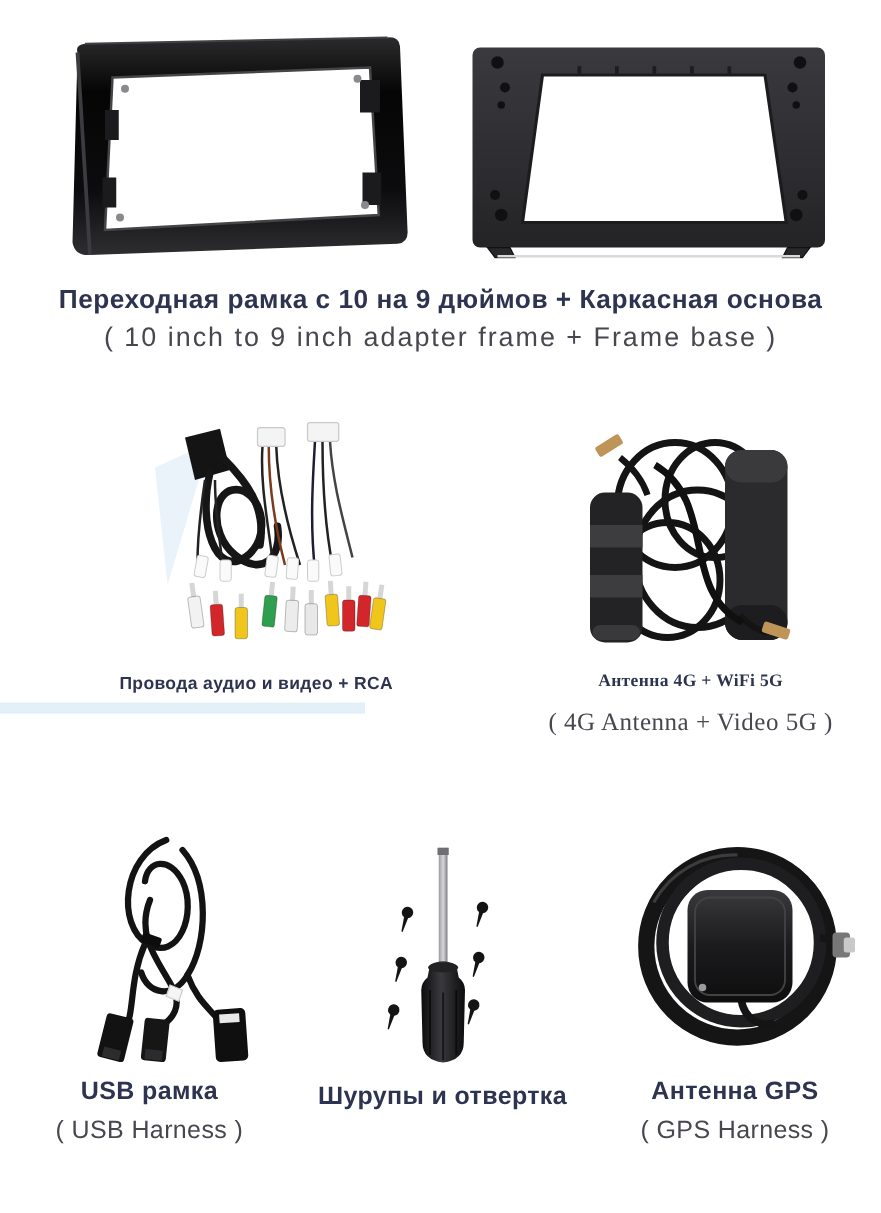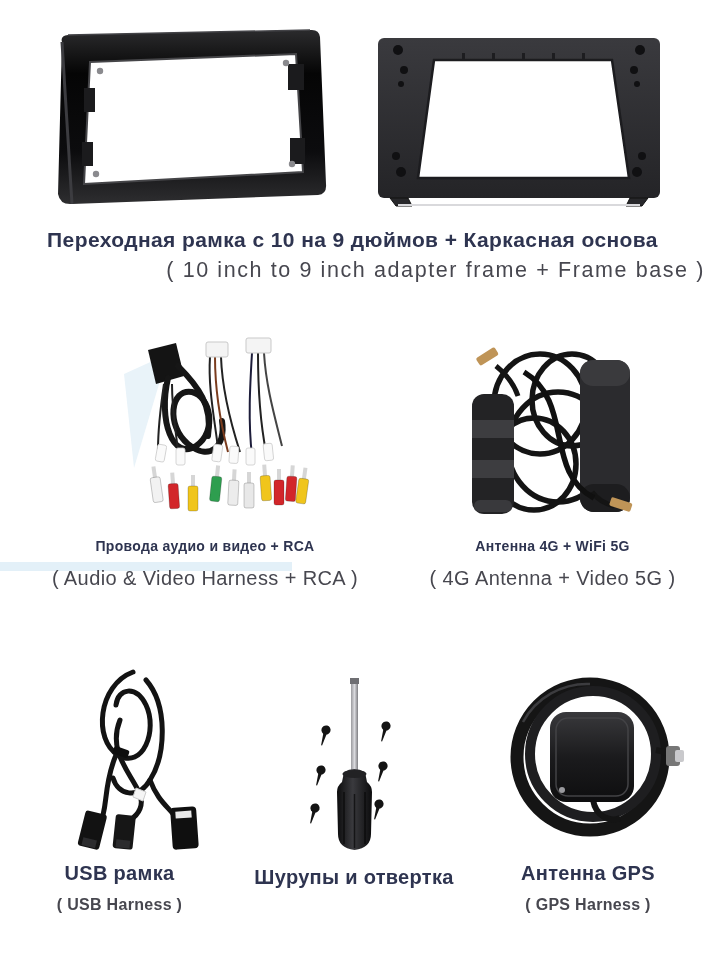--- a/index.html
+++ b/index.html
@@ -6,25 +6,25 @@
   #canvas {
     position:relative; width:705px; height:970px; background:#ffffff;
     font-family:"Liberation Sans", sans-serif; overflow:hidden;border-radius:32px;
   }
   .fig { position:absolute; }
   .fig svg { display:block; }
   .caption { position:absolute; text-align:center; z-index:2; }
   .caption .ru { font-weight:bold; color:#2e3450; }
   .caption .en { color:#47474f; }
   .row1 .ru { font-size:21px; letter-spacing:0.4px; line-height:31px; }
-  .row1 .en { font-size:21.5px; letter-spacing:1.6px; line-height:31px;text-align:right; }
+  .row1 .en { font-size:21.5px; letter-spacing:1.6px; line-height:31px; }
   .row2 .ru { font-size:14px; letter-spacing:0.3px; line-height:32px; }
   .row2 .en { font-size:20px; letter-spacing:0.4px; line-height:32px; }
   .row3 .ru { font-size:20px; letter-spacing:0.3px; line-height:31px; }
-  .row3 .en { font-size:16px; letter-spacing:0.3px; line-height:31px;font-weight:bold; }
+  .row3 .en { font-size:20px; letter-spacing:0.3px; line-height:31px; }
   .watermark-streak {
     position:absolute; left:0; top:562px; width:292px; height:9px;
     background:#dcecf6; opacity:0.8; z-index:1;
   }
 </style>
 </head>
 <body>
 
 <div id="canvas">
 
@@ -197,24 +197,23 @@
       <path d="M34 34 C 44 42, 52 52, 56 64" stroke="#141414" stroke-width="5" fill="none"></path>
       <rect x="14" y="20" width="22" height="9" rx="2" fill="#bf9457" transform="rotate(-32 25 24)"></rect>
       <path d="M130 160 C 136 168, 144 172, 152 174" stroke="#141414" stroke-width="5" fill="none"></path>
       <rect x="148" y="168" width="22" height="9" rx="2" fill="#bf9457" transform="rotate(18 159 172)"></rect>
       <path d="M62 40 C 112 70, 82 140, 132 166" stroke="#101010" stroke-width="5.5" fill="none"></path>
     </svg>
   </div>
 
   <div class="caption row2" style="left:5px; top:530px; width:400px;">
     <div class="ru">Провода аудио и видео + RCA</div>
-    <div class="en">( Audio &amp; Video Harness + RCA )</div>
-  </div>
-
-  <div class="caption row2" style="left:405px; top:530px; width:295px;">
+  </div>
+
+  <div class="caption row2" style="left:405px; top:530px; width:295px;font-family:Liberation Serif, serif;">
     <div class="ru">Антенна 4G + WiFi 5G</div>
     <div class="en">( 4G Antenna + Video 5G )</div>
   </div>
 
   <div class="fig" style="left:58px; top:660px;">
     <svg width="165" height="196" viewBox="0 0 165 196">
       <g stroke="#131313" stroke-width="5" fill="none" stroke-linecap="round">
         <path d="M75 12 C 40 25, 35 80, 60 95 C 85 110, 100 70, 88 45 C 78 25, 60 28, 58 45"></path>
         <path d="M88 20 C 110 45, 108 95, 92 120 C 80 140, 60 135, 55 118"></path>
         <path d="M58 95 C 45 125, 50 150, 42 163"></path>

